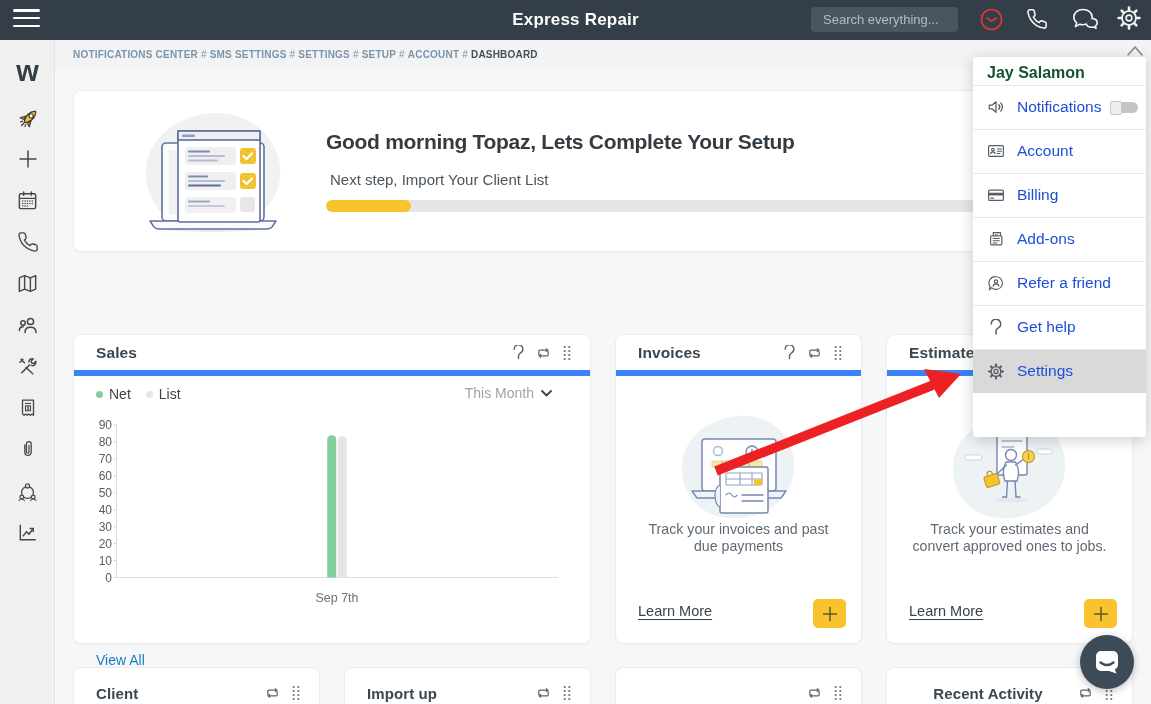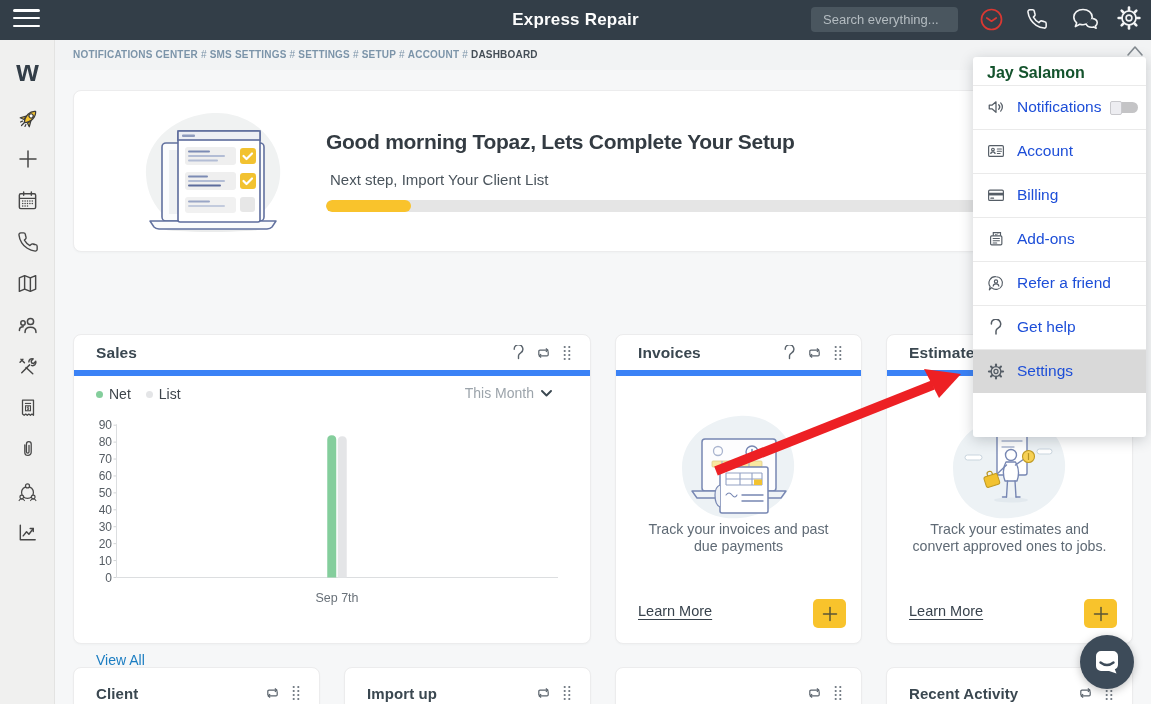--- a/index.html
+++ b/index.html
@@ -508,21 +508,21 @@
           <circle cx="7.3" cy="10" r="1.1"></circle>
           <circle cx="2.7" cy="14" r="1.1"></circle>
           <circle cx="7.3" cy="14" r="1.1"></circle>
       </svg>
     </div>
   </div>
 </section>
 
 <section class="card" style="left:886px; top:667px; width:247px; height:80px;">
   <div class="card-header no-line" style="height:50px; padding-top:0;">
-    <div class="card-title" style="font-size:15px;">Recent Activity</div>
+    <div class="card-title" style="font-size:15px;text-align:center;">Recent Activity</div>
     <div class="chi">
       <svg width="15" height="14" viewBox="0 0 16 14" fill="none" stroke="#5a636c" stroke-width="1.3" stroke-linejoin="round">
         <path d="M3 9 V5.2 A1.2 1.2 0 0 1 4.2 4 H12.2"></path>
           <path d="M10.5 2.2 L12.8 4 L10.5 5.8"></path>
         <path d="M13 5 V8.8 A1.2 1.2 0 0 1 11.8 10 H3.8"></path>
           <path d="M5.5 8.2 L3.2 10 L5.5 11.8"></path>
       </svg>
     </div>
     <div class="chi">
       <svg width="10" height="16" viewBox="0 0 10 16" fill="#6b747d">

